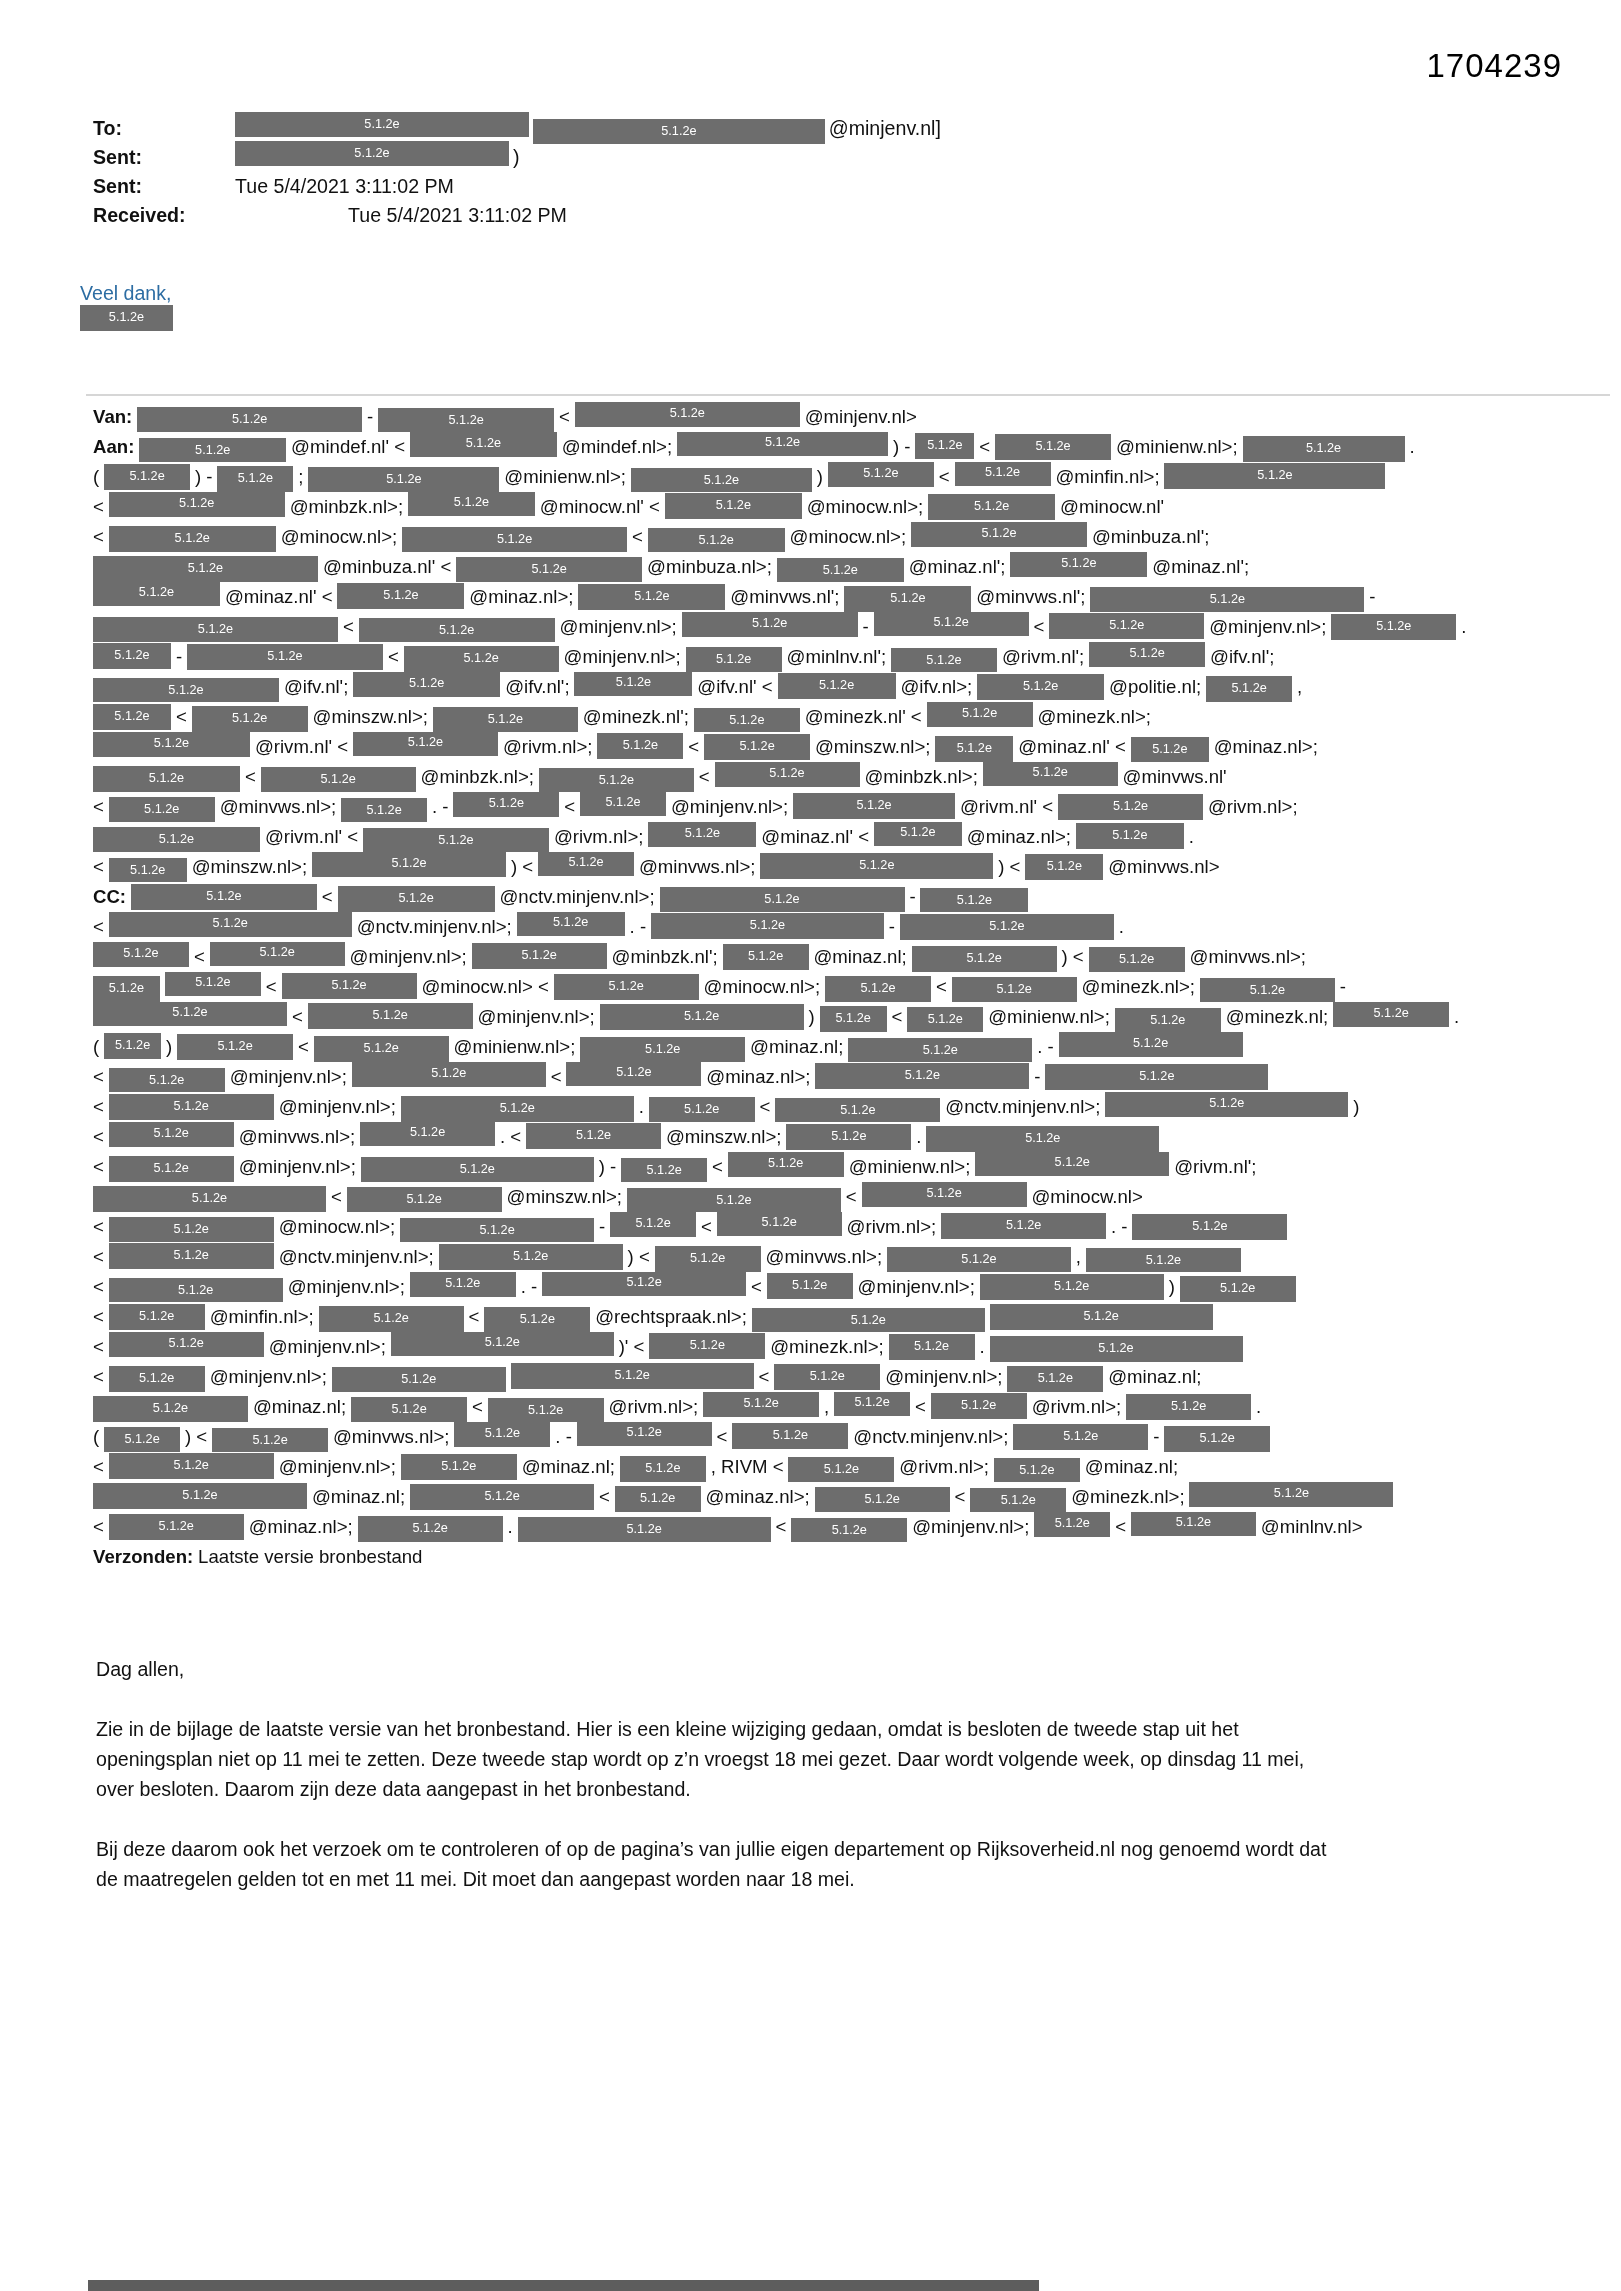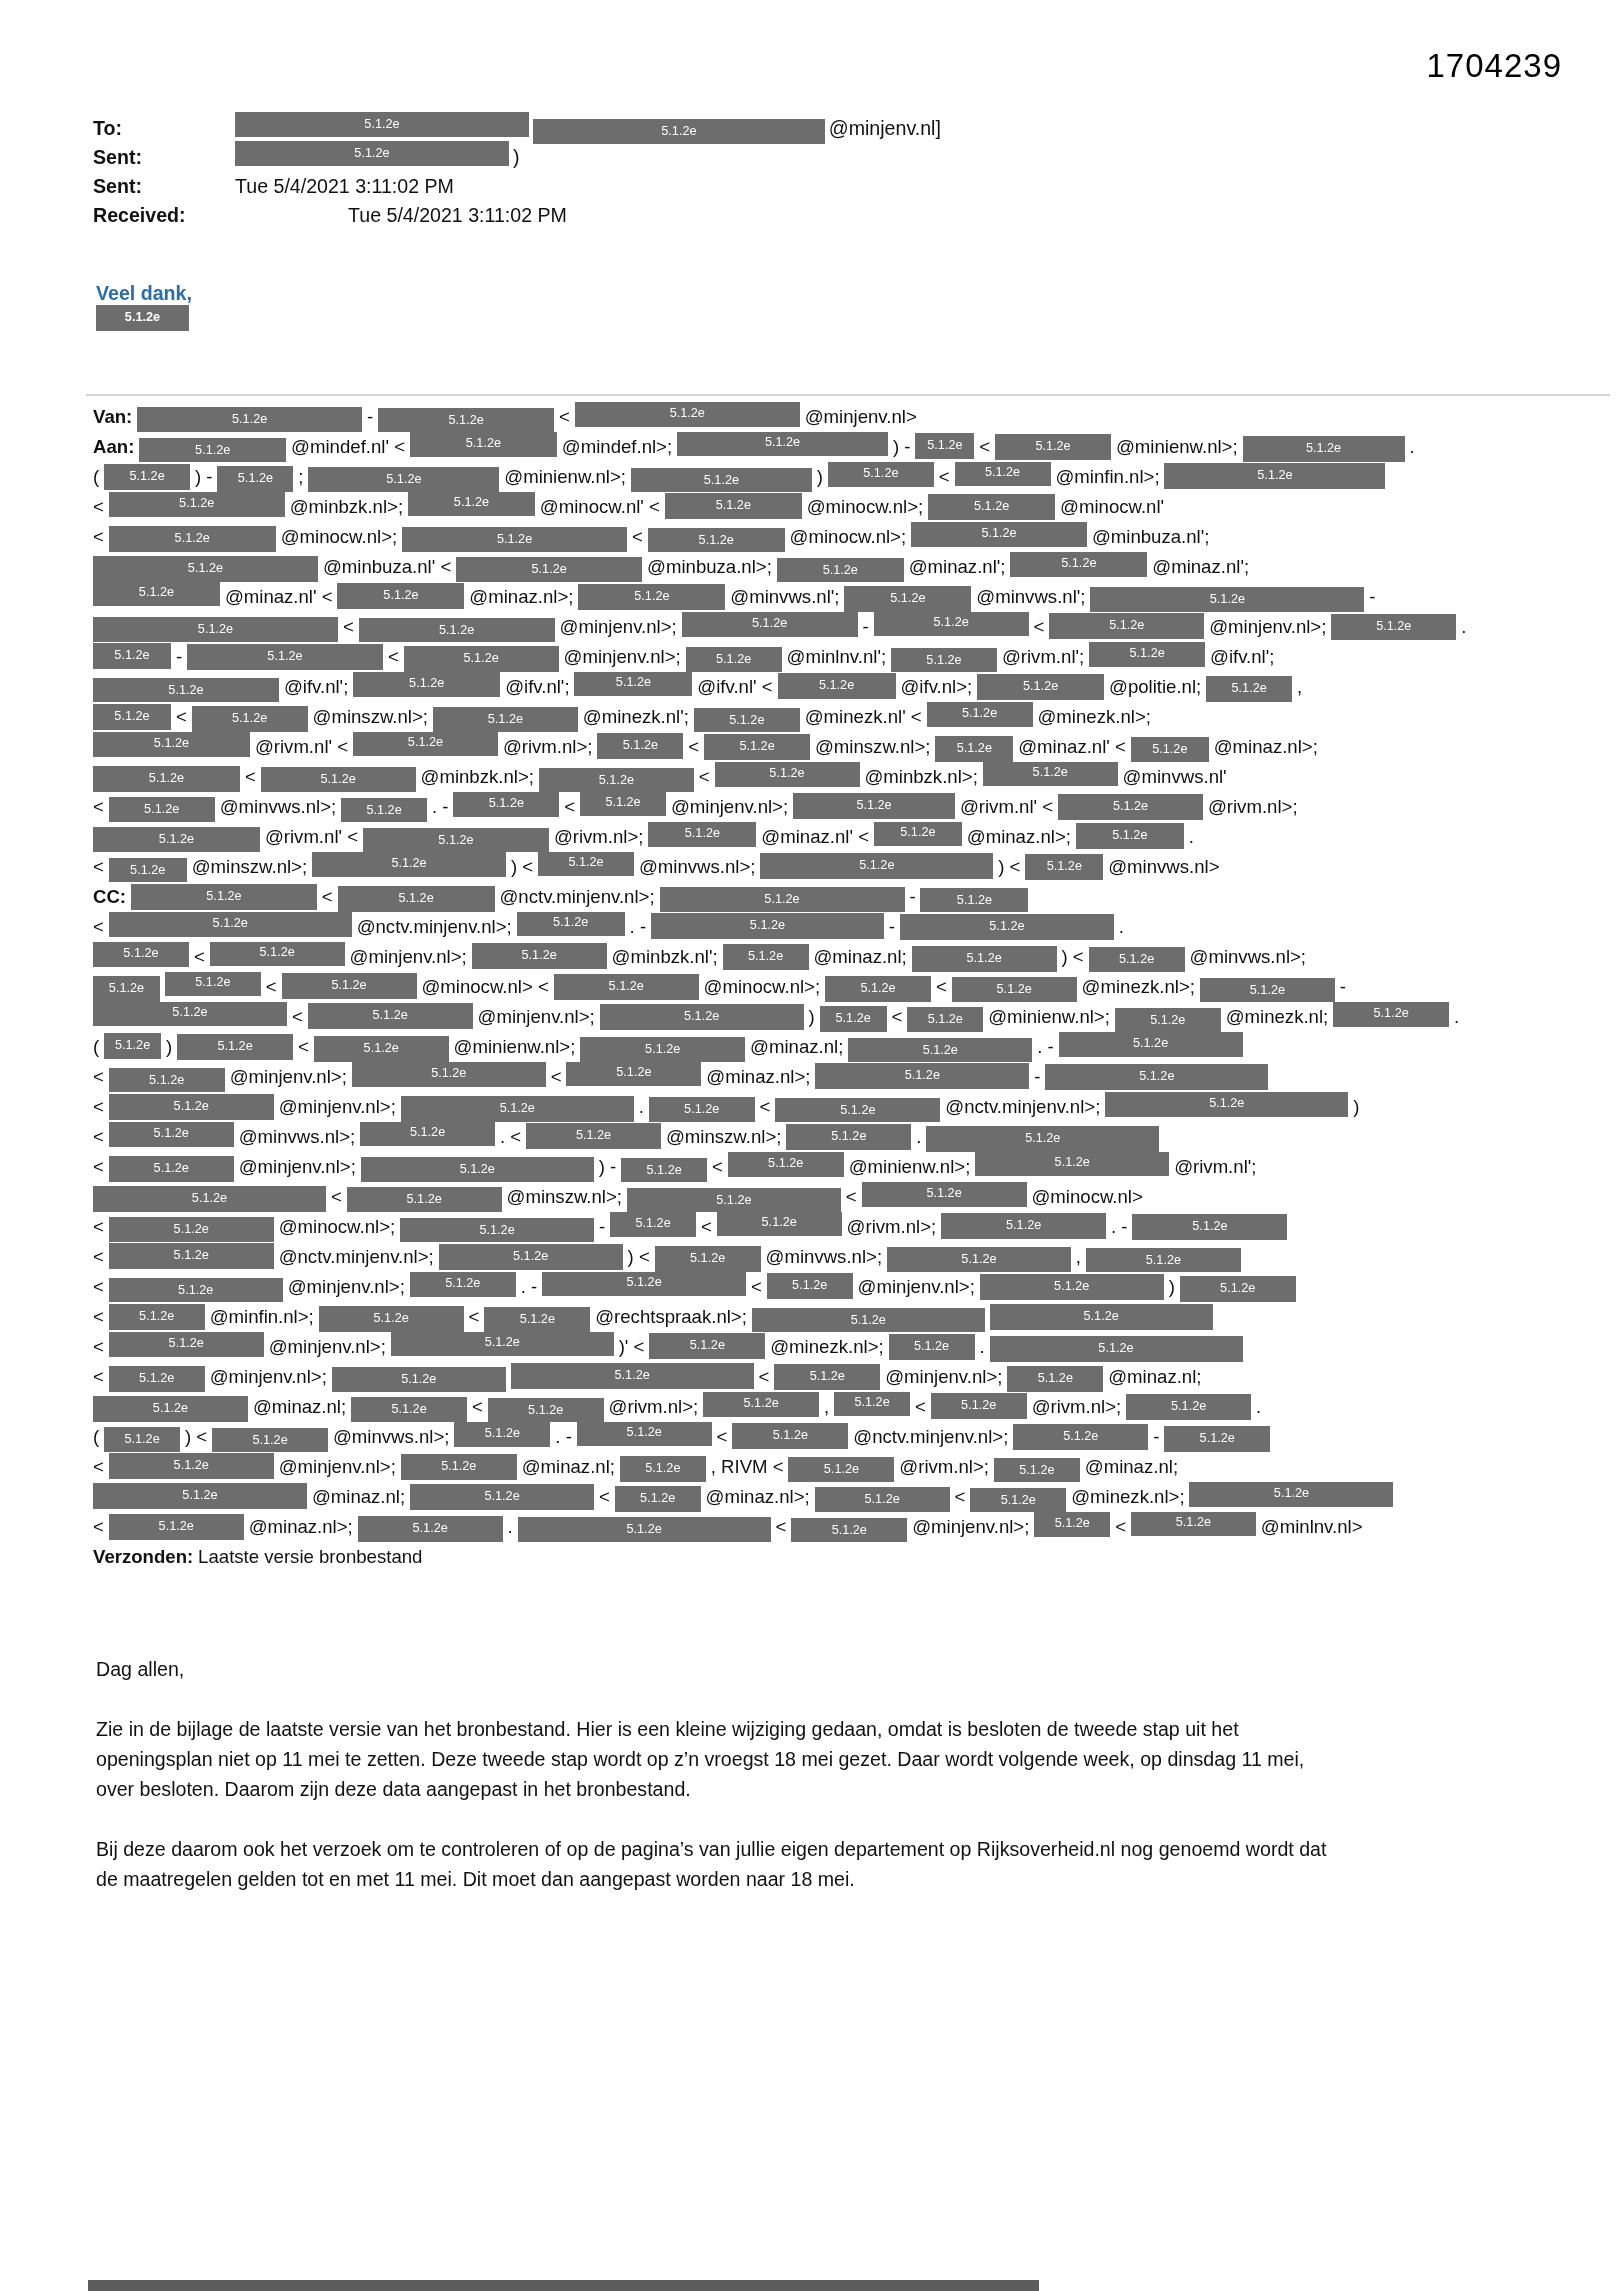--- a/index.html
+++ b/index.html
@@ -26,21 +26,21 @@
   .redact{
     display:inline-block; position:relative;
     background:#6d6d6d; color:#ffffff;
     font-size:12.7px; line-height:25.5px; height:25.5px;
     text-align:center; vertical-align:middle;
     flex:0 0 auto;
   }
   .tok-text{white-space:nowrap; flex:0 0 auto;}
   .tok-text.b{font-weight:bold;}
   
-  .thanks{position:absolute; left:96px; top:282px; font-size:19.6px;font-weight:bold;}
+  .thanks{position:absolute; left:80px; top:282px; font-size:19.6px;}
   .thanks .greet{color:#2d6da3;}
   .thanks .sig{margin-top:3.9px;}
   
   .sep{position:absolute; left:86px; top:394px; width:1524px; height:2px; background:#d6d6d6;}
   
   .recips{position:absolute; left:93px; top:402px; width:1490px;}
   .rrow{
     display:flex; align-items:center; gap:4.9px;
     height:30px; font-size:18.6px; overflow:hidden;
     white-space:nowrap;

